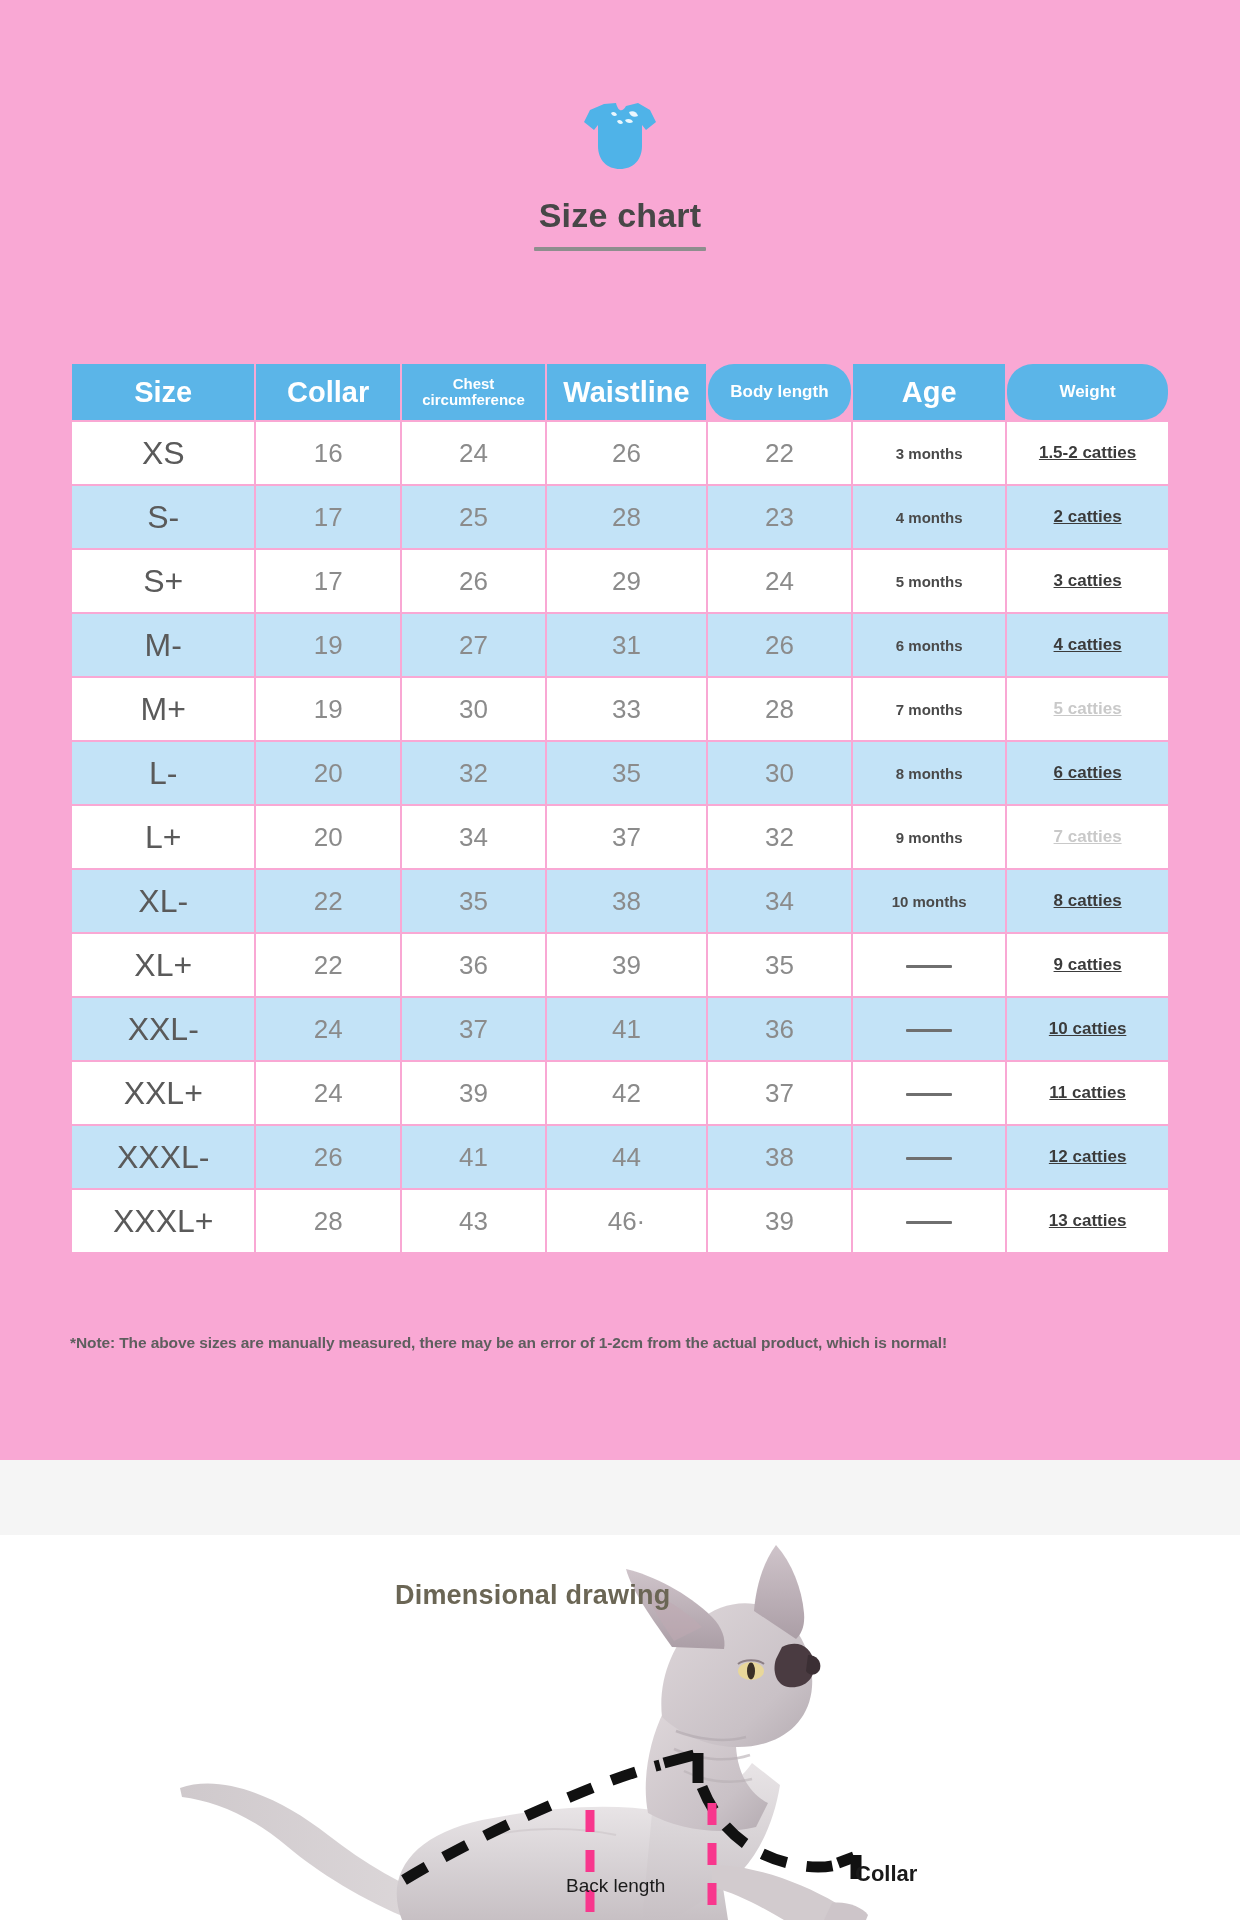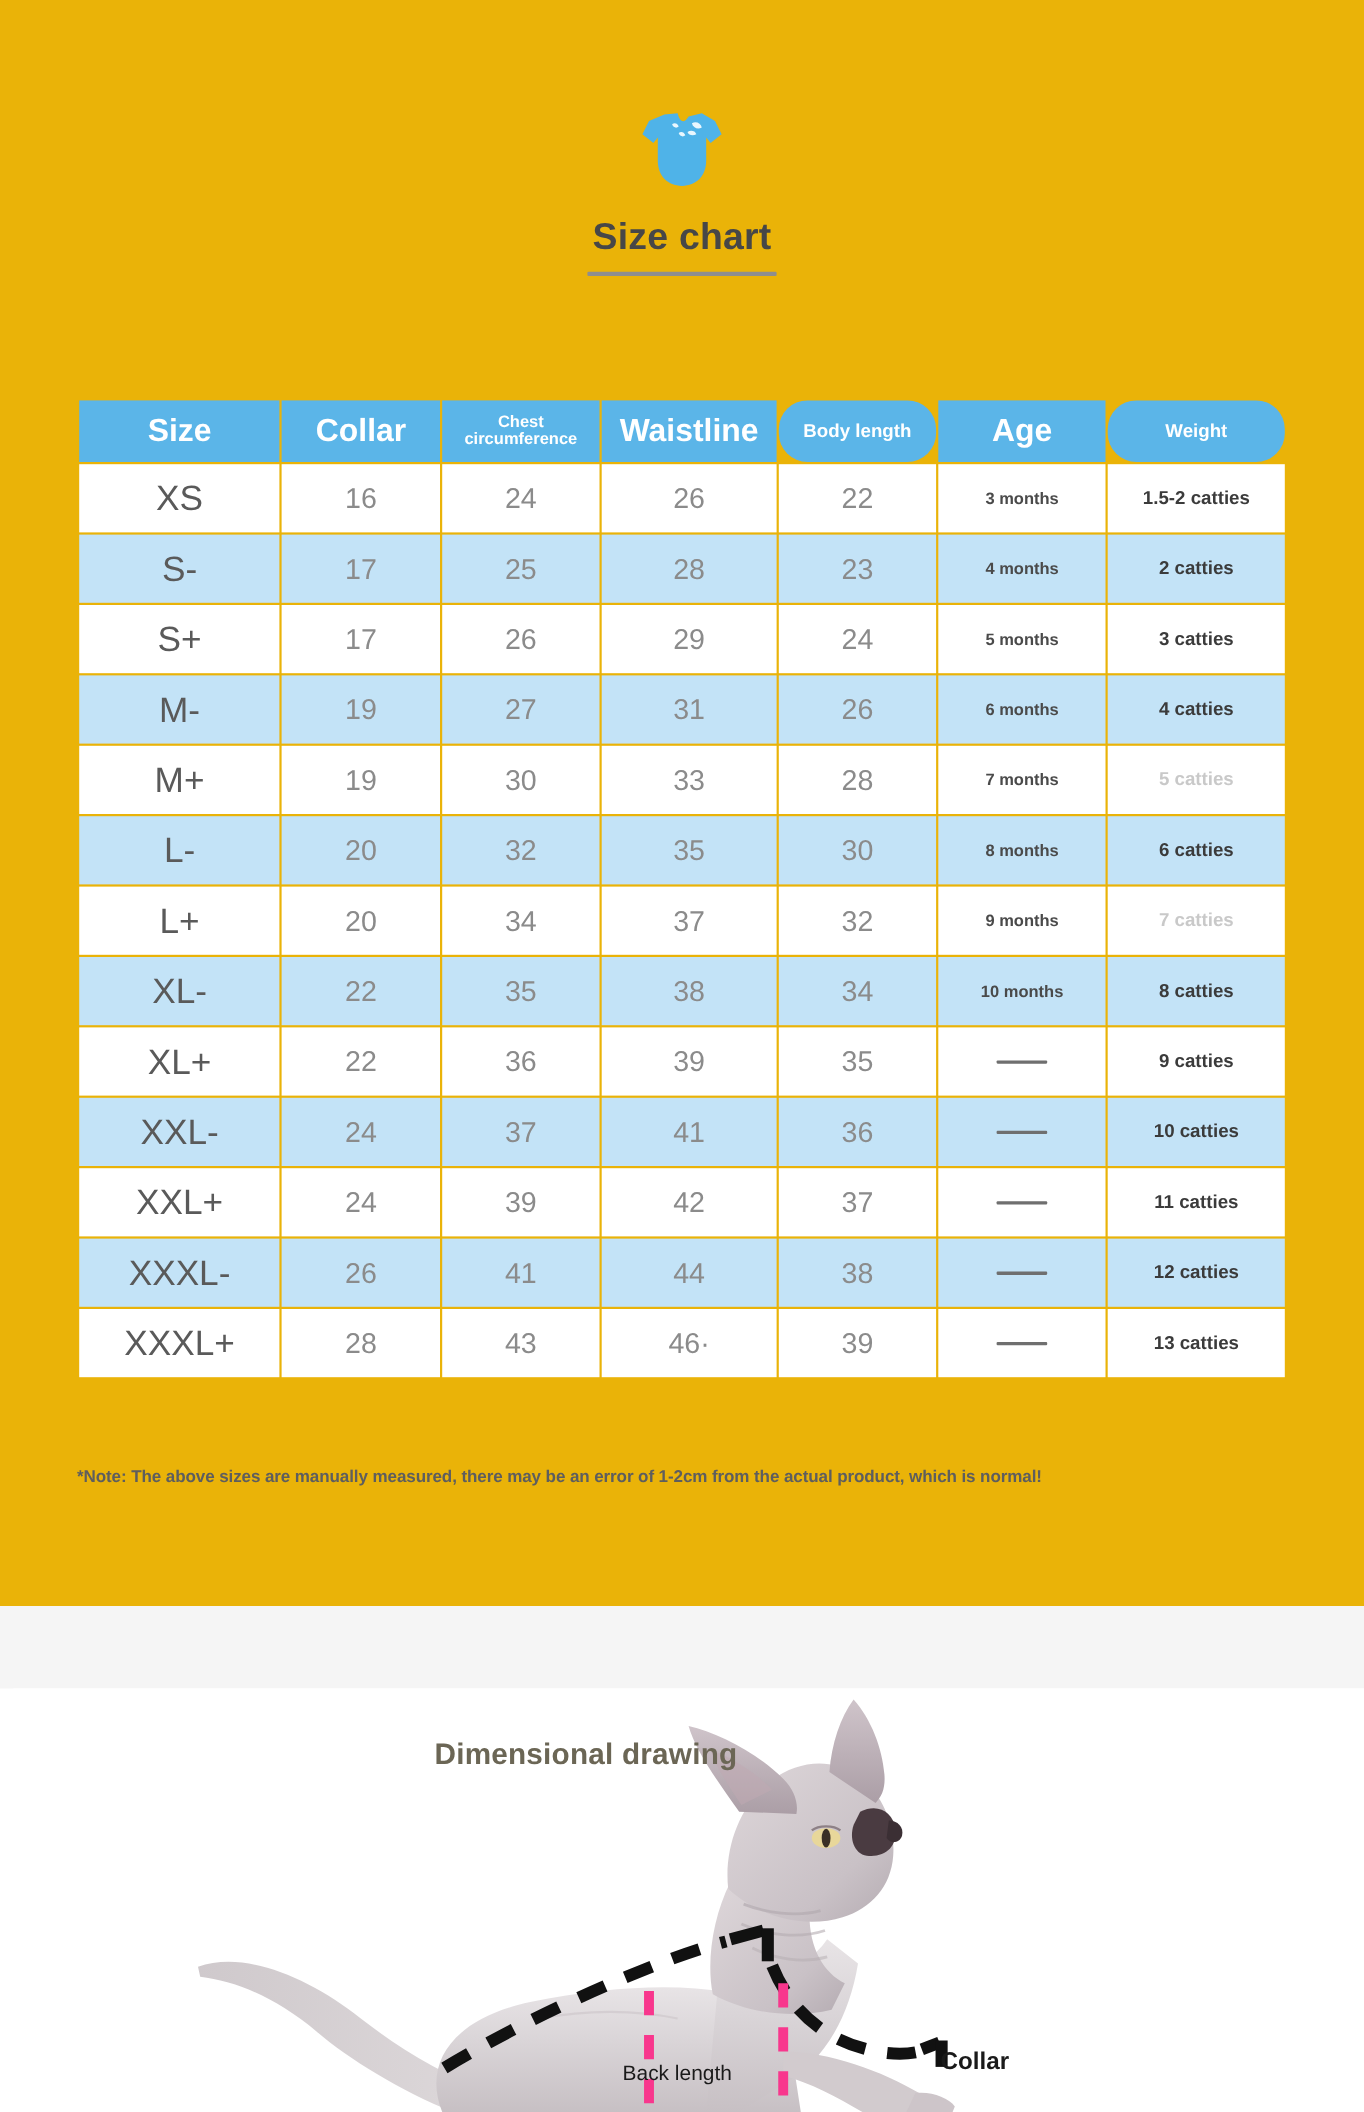--- a/index.html
+++ b/index.html
@@ -14,21 +14,21 @@
     overflow: hidden;
     font-family: "Liberation Sans", sans-serif;
     -webkit-font-smoothing: antialiased;
   }
 
   
   #size-chart-section {
     position: relative;
     width: 1240px;
     height: 1460px;
-    background: #eab308;
+    background: #f9a8d4;
     box-sizing: border-box;
   }
 
   #shirt-icon-wrap {
     width: 100%;
     text-align: center;
     padding-top: 100px;
     height: 80px;
   }
   #shirt-icon { display: inline-block; }
@@ -79,21 +79,21 @@
 
   #size-table tbody tr { height: 62px; }
   #size-table tbody td { height: 62px; }
 
   tr.row-alt td { background: #C3E3F7; }
   tr.row-plain td { background: #ffffff; }
 
   td.c-size   { font-size: 32px; color: #5a5a5a; font-weight: normal; }
   td.c-num    { font-size: 26px; color: #8b8b8b; font-weight: normal; }
   td.c-age    { font-size: 15px; color: #4a4a4a; font-weight: bold; }
-  td.c-weight { font-size: 17px; color: #3b3b3b; font-weight: bold; }
+  td.c-weight { font-size: 17px; color: #3b3b3b; font-weight: bold; text-decoration: underline; }
   td.c-weight.faded { color: #c9c9c9; }
 
   .dash-mark {
     display: inline-block;
     width: 46px;
     height: 3px;
     background: #6f6f6f;
     vertical-align: middle;
     border-radius: 1px;
   }

